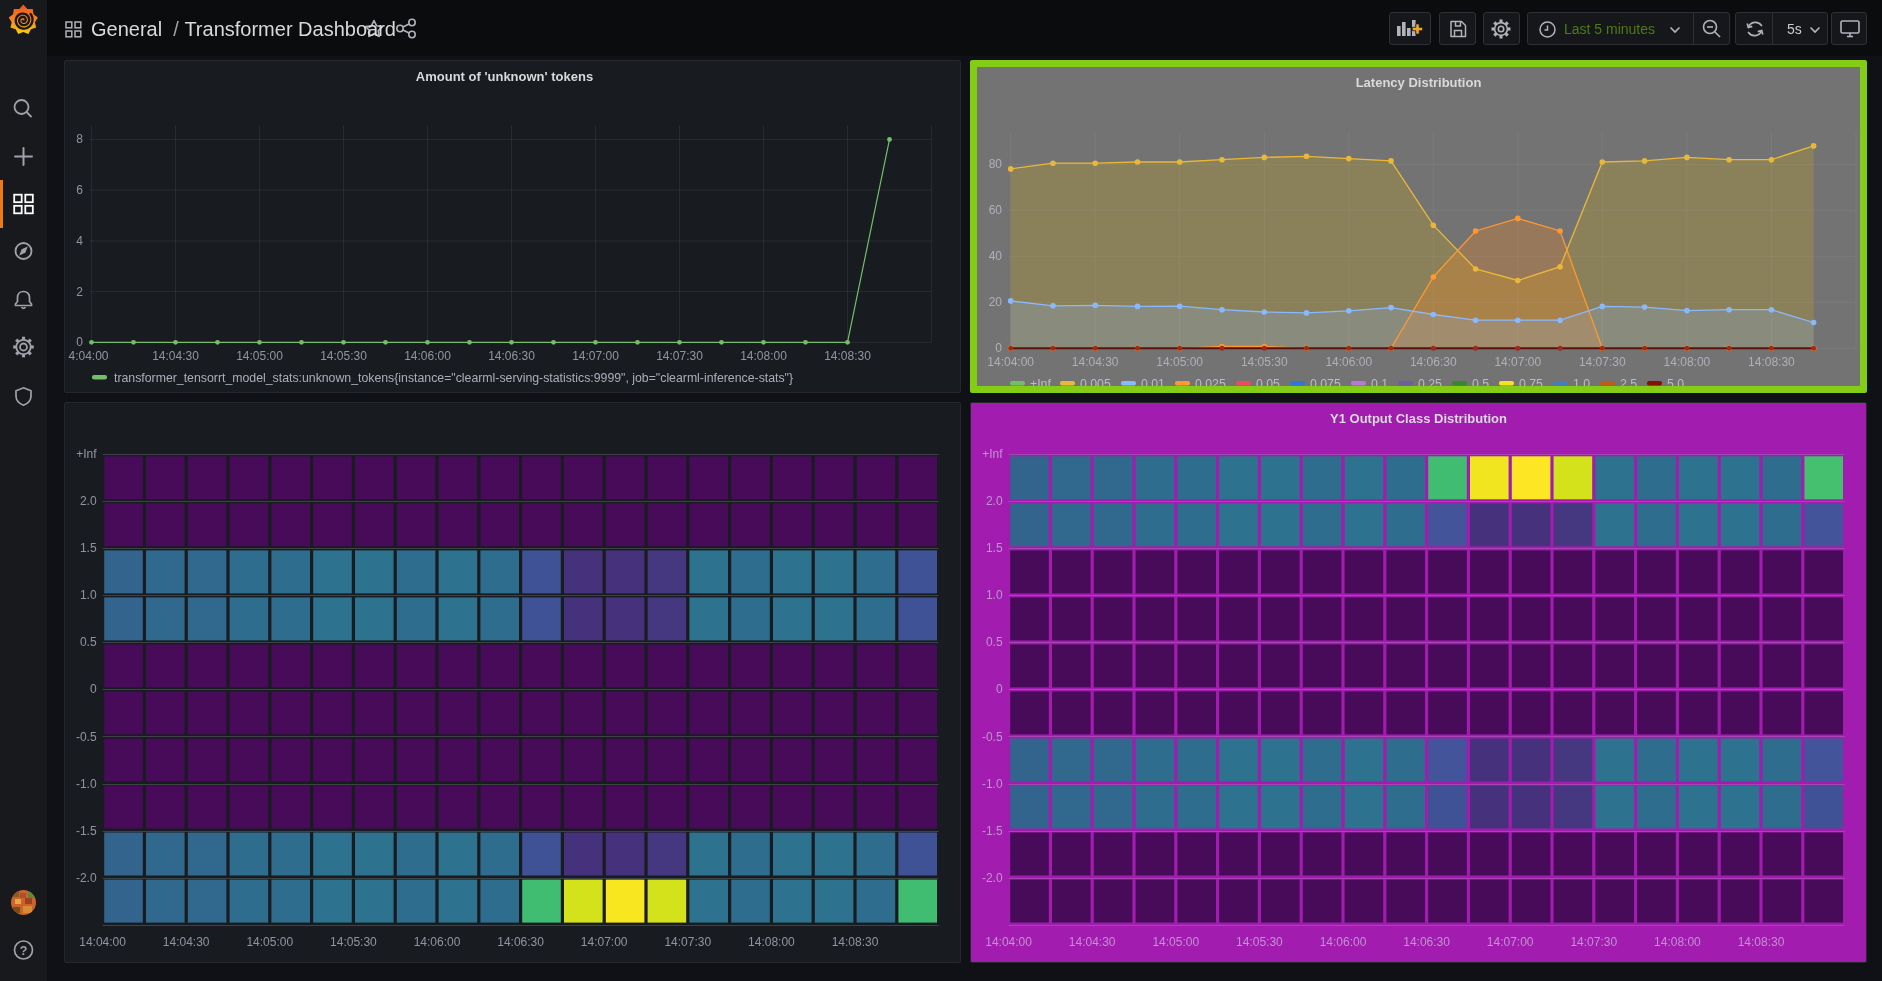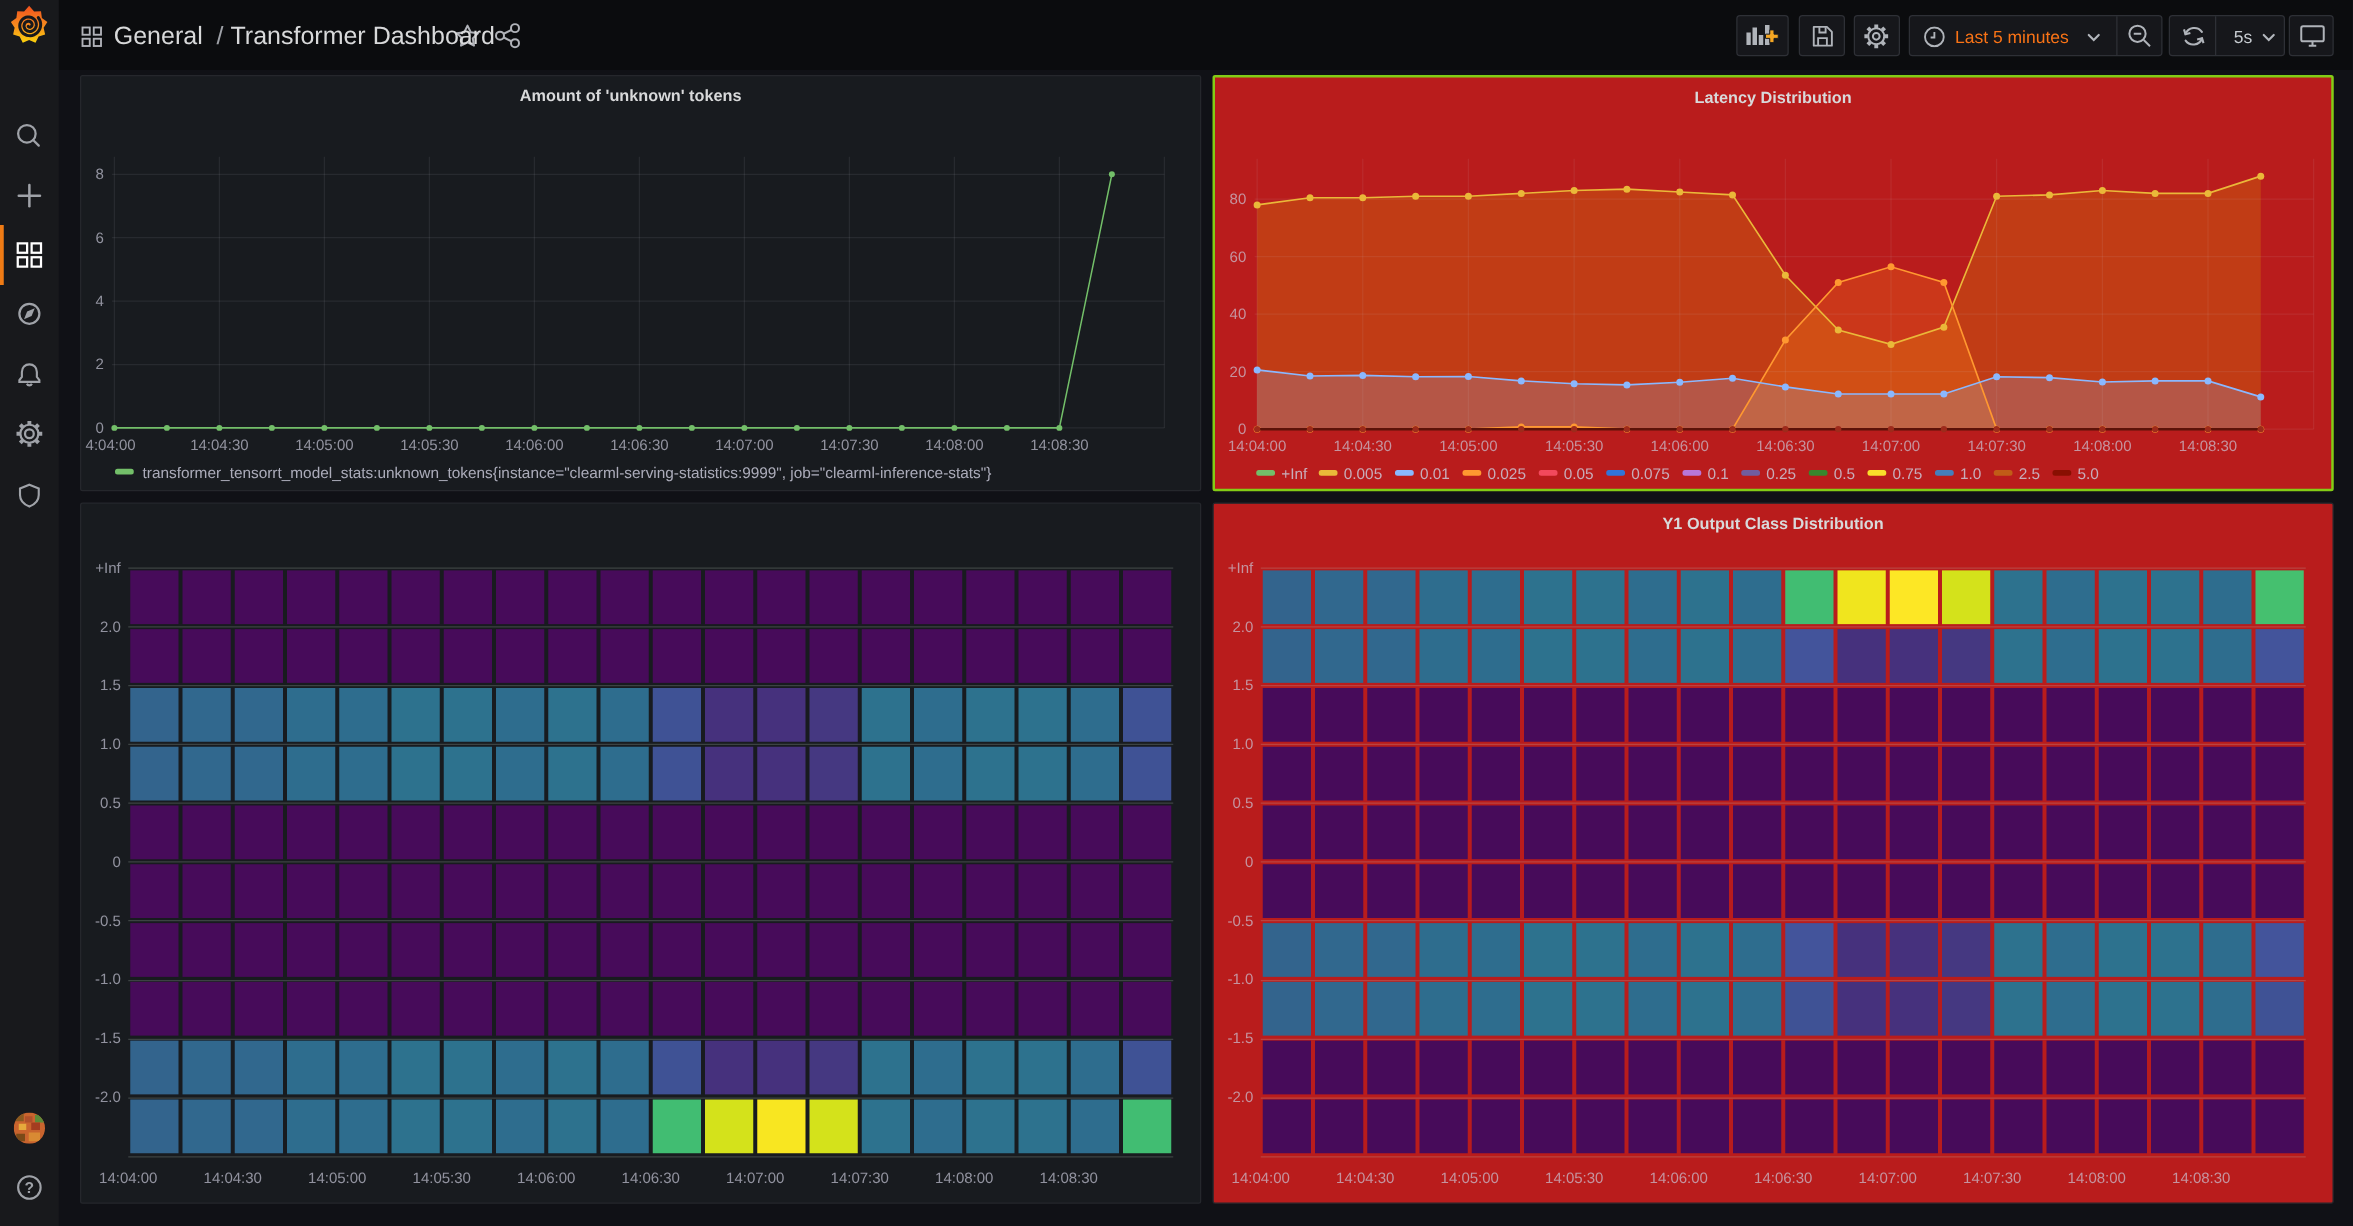--- a/index.html
+++ b/index.html
@@ -52,21 +52,21 @@
         <circle cx="11" cy="11" r="6.3999999999999995" fill="none" stroke="#b0b4ba" stroke-width="1.6"></circle>
         <circle cx="11" cy="11" r="2.6999999999999993" fill="none" stroke="#b0b4ba" stroke-width="1.6"></circle>
       </g>
     </svg>
   </div>
 <div style="position:absolute;left:1527px;top:12px;width:203px;height:33px;background:#16171b;border:1px solid #2e3036;border-radius:3px;box-sizing:border-box">
     <svg width="17" height="17" viewBox="0 0 17 17" style="position:absolute;left:11px;top:8px" fill="none" stroke="#b0b4ba" stroke-width="1.5">
 <circle cx="8.5" cy="8.5" r="7.5"></circle>
       <path d="M8.5 4.5 L8.5 9 L5.5 9"></path>
     </svg>
-<div style="position:absolute;left:36px;top:8px;font-size:14px;color:#f97316">Last 5 minutes</div>
+<div style="position:absolute;left:36px;top:8px;font-size:14px;color:#4d7c0f">Last 5 minutes</div>
 <svg width="12" height="8" viewBox="0 0 12 8" style="position:absolute;left:141px;top:13px">
       <path d="M2 2 L6 6 L10 2" fill="none" stroke="#b0b4ba" stroke-width="1.7" stroke-linecap="round"></path>
     </svg>
 <div style="position:absolute;left:165px;top:0;width:1px;height:31px;background:#2e3036"></div>
 <svg width="20" height="20" viewBox="0 0 20 20" style="position:absolute;left:174px;top:6px" fill="none" stroke="#b0b4ba" stroke-width="1.6">
 <circle cx="8" cy="8" r="6.5"></circle>
       <line x1="13" y1="13" x2="18" y2="18"></line>
       <line x1="5" y1="8" x2="11" y2="8"></line>
     </svg>
   </div>
@@ -211,21 +211,21 @@
       <circle cx="614.5" cy="281.3" r="2.4" fill="#73BF69"></circle>
       <circle cx="656.5" cy="281.3" r="2.4" fill="#73BF69"></circle>
       <circle cx="698.5" cy="281.3" r="2.4" fill="#73BF69"></circle>
       <circle cx="740.5" cy="281.3" r="2.4" fill="#73BF69"></circle>
       <circle cx="782.5" cy="281.3" r="2.4" fill="#73BF69"></circle>
       <circle cx="824.5" cy="78.4" r="2.4" fill="#73BF69"></circle>
       <rect x="27" y="314" width="15" height="4.5" rx="2" fill="#73BF69"></rect>
       <text x="49" y="321" font-size="12.3" fill="rgba(204,204,220,0.82)">transformer_tensorrt_model_stats:unknown_tokens{instance="clearml-serving-statistics:9999", job="clearml-inference-stats"}</text>
     </svg>
   </div>
-<div style="position:absolute;left:970px;top:60px;width:897px;height:333px;background:#b91c1c;border:2px solid #84cc16;border-radius:2px;box-sizing:border-box;overflow:hidden">
+<div style="position:absolute;left:970px;top:60px;width:897px;height:333px;background:#737373;border:7px solid #84cc16;border-radius:2px;box-sizing:border-box;overflow:hidden">
     <div style="position:absolute;left:0;right:0;top:8px;text-align:center;font-size:13px;font-weight:700;color:#d8d9da">Latency Distribution</div>
     <svg width="897" height="333" viewBox="0 0 897 333" style="position:absolute;left:0;top:0">
       <polygon points="33.7,101.9 76.0,96.2 118.2,96.2 160.5,95.0 202.7,95.0 245.0,92.7 287.3,90.4 329.5,89.3 371.8,91.6 414.0,93.9 456.3,158.2 498.6,202.0 540.8,213.5 583.1,199.7 625.3,95.0 667.6,93.9 709.9,90.4 752.1,92.7 794.4,92.7 836.6,78.9 836.6,281.3 33.7,281.3" fill="rgba(224,180,0,0.215)"></polygon>
       <polygon points="33.7,281.3 76.0,281.3 118.2,281.3 160.5,281.3 202.7,281.3 245.0,279.5 287.3,279.5 329.5,281.3 371.8,281.3 414.0,281.3 456.3,210.0 498.6,164.0 540.8,151.4 583.1,164.0 625.3,281.3 667.6,281.3 709.9,281.3 752.1,281.3 794.4,281.3 836.6,281.3 836.6,281.3 33.7,281.3" fill="rgba(255,135,25,0.26)"></polygon>
       <polygon points="33.7,233.9 76.0,238.8 118.2,238.3 160.5,239.4 202.7,239.2 245.0,242.7 287.3,245.0 329.5,245.9 371.8,243.8 414.0,240.6 456.3,247.5 498.6,253.2 540.8,253.2 583.1,253.2 625.3,239.4 667.6,240.1 709.9,243.6 752.1,242.7 794.4,242.7 836.6,255.5 836.6,281.3 33.7,281.3" fill="rgba(138,184,255,0.21)"></polygon>
       <line x1="31.7" y1="281.3" x2="878.9" y2="281.3" stroke="rgba(204,204,220,0.085)" stroke-width="1"></line>
       <line x1="31.7" y1="235.3" x2="878.9" y2="235.3" stroke="rgba(204,204,220,0.085)" stroke-width="1"></line>
       <line x1="31.7" y1="189.3" x2="878.9" y2="189.3" stroke="rgba(204,204,220,0.085)" stroke-width="1"></line>
       <line x1="31.7" y1="143.3" x2="878.9" y2="143.3" stroke="rgba(204,204,220,0.085)" stroke-width="1"></line>
       <line x1="31.7" y1="97.3" x2="878.9" y2="97.3" stroke="rgba(204,204,220,0.085)" stroke-width="1"></line>
@@ -595,21 +595,21 @@
       <text x="204.8" y="543" text-anchor="middle" font-size="12" fill="rgba(204,204,220,0.68)">14:05:00</text>
       <text x="288.4" y="543" text-anchor="middle" font-size="12" fill="rgba(204,204,220,0.68)">14:05:30</text>
       <text x="372.0" y="543" text-anchor="middle" font-size="12" fill="rgba(204,204,220,0.68)">14:06:00</text>
       <text x="455.6" y="543" text-anchor="middle" font-size="12" fill="rgba(204,204,220,0.68)">14:06:30</text>
       <text x="539.2" y="543" text-anchor="middle" font-size="12" fill="rgba(204,204,220,0.68)">14:07:00</text>
       <text x="622.8" y="543" text-anchor="middle" font-size="12" fill="rgba(204,204,220,0.68)">14:07:30</text>
       <text x="706.4" y="543" text-anchor="middle" font-size="12" fill="rgba(204,204,220,0.68)">14:08:00</text>
       <text x="790.0" y="543" text-anchor="middle" font-size="12" fill="rgba(204,204,220,0.68)">14:08:30</text>
     </svg>
   </div>
-<div style="position:absolute;left:970px;top:402px;width:897px;height:561px;background:#b91c1c;border:1px solid #25272c;border-radius:2px;box-sizing:border-box;overflow:hidden">
+<div style="position:absolute;left:970px;top:402px;width:897px;height:561px;background:#a21caf;border:1px solid #25272c;border-radius:2px;box-sizing:border-box;overflow:hidden">
     <div style="position:absolute;left:0;right:0;top:8px;text-align:center;font-size:13px;font-weight:700;color:#d8d9da">Y1 Output Class Distribution</div>
     <svg width="897" height="561" viewBox="0 0 897 561" style="position:absolute;left:0;top:0">
       <rect x="39.2" y="53.3" width="38.6" height="43.0" fill="#33648d"></rect>
       <rect x="81.0" y="53.3" width="38.6" height="43.0" fill="#31688e"></rect>
       <rect x="122.8" y="53.3" width="38.6" height="43.0" fill="#31688e"></rect>
       <rect x="164.6" y="53.3" width="38.6" height="43.0" fill="#2e6d8e"></rect>
       <rect x="206.4" y="53.3" width="38.6" height="43.0" fill="#2e6d8e"></rect>
       <rect x="248.2" y="53.3" width="38.6" height="43.0" fill="#2d728e"></rect>
       <rect x="290.0" y="53.3" width="38.6" height="43.0" fill="#2d728e"></rect>
       <rect x="331.8" y="53.3" width="38.6" height="43.0" fill="#2e6d8e"></rect>

